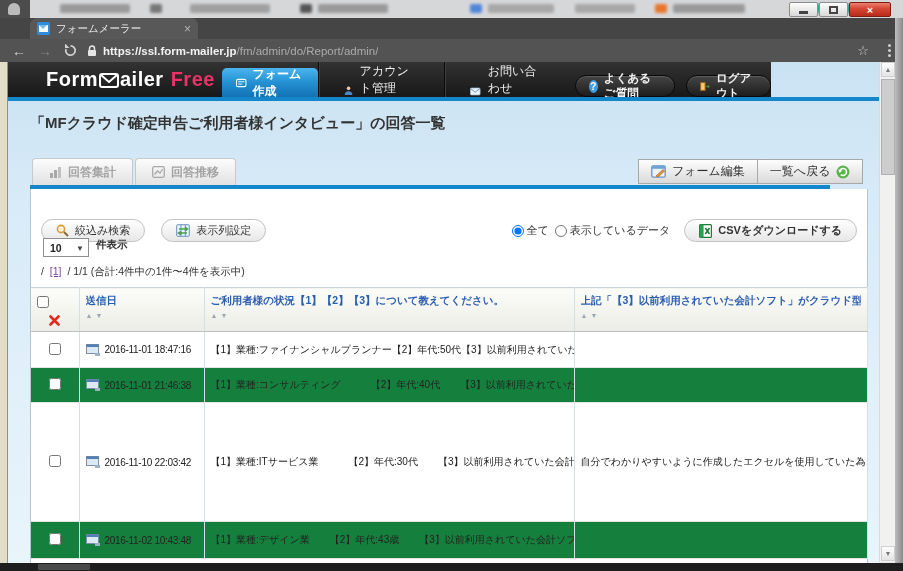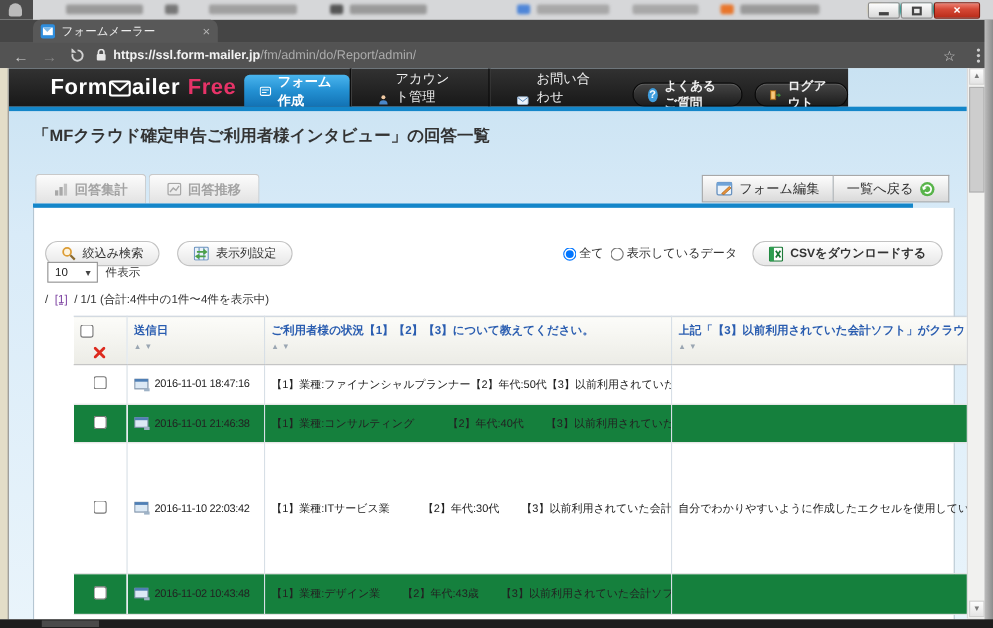--- a/index.html
+++ b/index.html
@@ -74,29 +74,29 @@
   
   #panel { position:absolute; left:22px; top:127px; width:838px; height:374px; background:#fff; border-left:1px solid #b5c6d2; border-right:1px solid #b5c6d2; }
   #panel-toolbar { position:absolute; left:10px; right:10px; top:14px; height:23px; display:flex; align-items:center;margin-top:16px; }
   .pill { height:23px; display:flex; align-items:center; gap:6px; padding:0 14px; border-radius:12px; background:linear-gradient(#ffffff,#e7e7e7); border:1px solid #c2c2c2; font-size:11px; color:#333; }
   #pill-columns { margin-left:16px; }
   #toolbar-right { margin-left:auto; display:flex; align-items:center; gap:6px; }
   #toolbar-right label { font-size:11px; color:#333; display:flex; align-items:center; gap:3px; }
   #toolbar-right input { width:12px; height:12px; }
   #csv-btn { margin-left:8px; font-weight:bold; }
 
-  #perpage-row { position:absolute; left:12px; top:49px; display:flex; align-items:center; gap:7px; }
+  #perpage-row { position:absolute; left:12px; top:49px; display:flex; align-items:flex-start; gap:7px;font-weight:bold; }
   #perpage-select { width:46px; height:19px; border:1px solid #8f8f8f; background:#fff; display:flex; align-items:center; font-size:10.5px; color:#222; padding-left:6px; position:relative; }
   #perpage-select .arr { position:absolute; right:4px; top:5px; font-size:8px; color:#444; }
   #perpage-label { font-size:10.5px; color:#333; }
   #pagination { position:absolute; left:10px; top:76px; font-size:10.5px; color:#333; }
   #pagination .plink { color:#7b3fa0; text-decoration:underline; margin:0 3px; }
 
   
-  #answers-table { position:absolute; left:0; top:98px; width:836px; border-collapse:collapse; table-layout:fixed;margin-left:36px; }
+  #answers-table { position:absolute; left:0; top:98px; width:836px; border-collapse:collapse; table-layout:fixed; }
   #answers-table col.c0 { width:48px; } #answers-table col.c1 { width:125px; }
   #answers-table col.c2 { width:370px; } #answers-table col.c3 { width:293px; }
   #answers-table th, #answers-table td { border-right:1px solid #d7dfe6; overflow:hidden; white-space:nowrap; }
   #answers-table th { background:linear-gradient(#fcfcf9,#ececе6); background:linear-gradient(#fcfcf9,#ecece6); border-top:1px solid #c9d2da; border-bottom:1px solid #bfbfbf; height:44px; text-align:left; vertical-align:top; padding:6px 6px 0 6px; }
   .th-label { color:#2a5db0; font-size:10.5px; font-weight:bold; display:block; overflow:hidden; white-space:nowrap; }
   .sort-arrows { color:#9aa6b2; font-size:7px; letter-spacing:3px; display:block; margin-top:4px; }
   #answers-table td { border-bottom:1px solid #e2e2e2; font-size:10px; color:#222; padding:0 6px; }
   tr.alt td { background:#15803d; }
   td.sel, th.sel { text-align:center; padding:6px 0 0 0; }
   td.sel { padding:0; }

